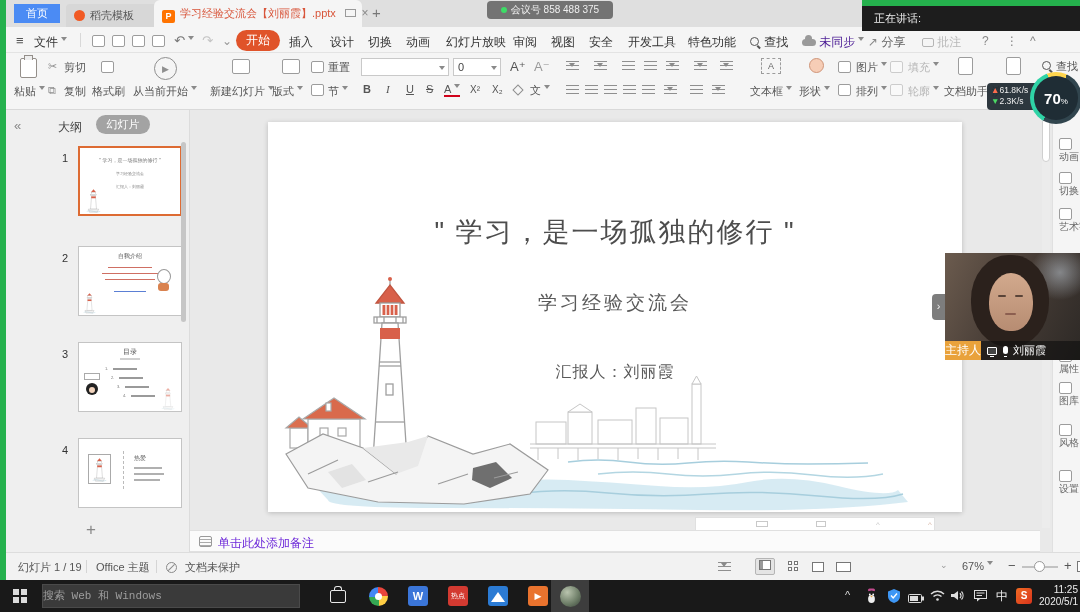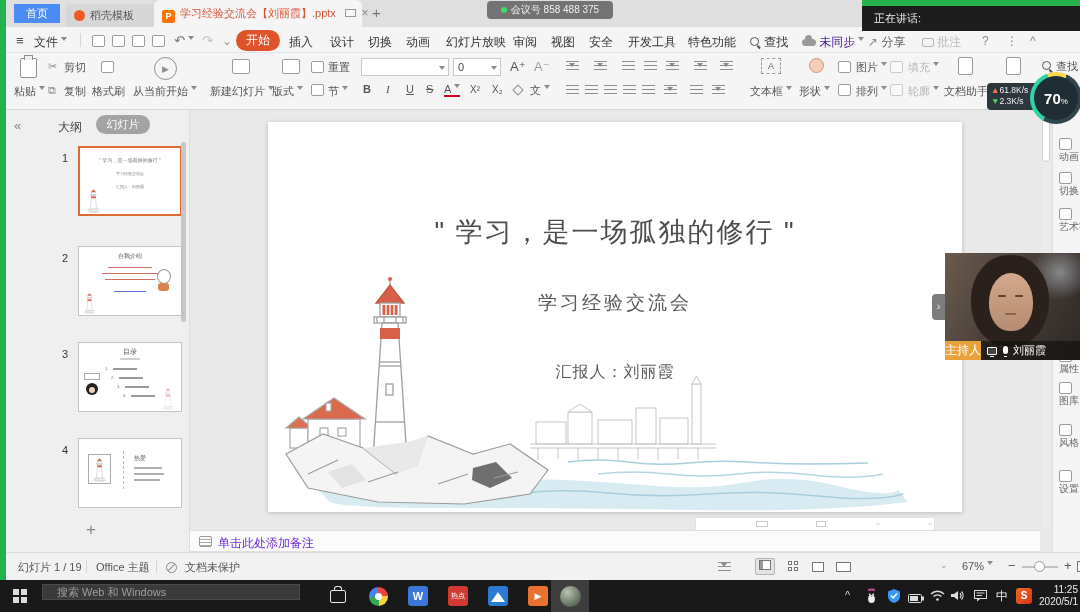--- a/index.html
+++ b/index.html
@@ -72,21 +72,21 @@
 .win{display:grid;grid-template:6px 6px/6px 6px;gap:1.5px}
 .win span{background:#dcdcdc}
 .chrome{width:19px;height:19px;border-radius:50%;background:conic-gradient(#e8453c 0 90deg,#ffce44 90deg 180deg,#35a853 180deg 270deg,#4286f4 270deg 360deg);position:relative}
 .chrome::after{content:"";position:absolute;inset:6px;background:#fff;border-radius:50%}
 .appsq{width:20px;height:20px;border-radius:3px;color:#fff;display:flex;align-items:center;justify-content:center}
 .bag{width:16px;height:13px;border:1.6px solid #e8e8e8;border-radius:2px;position:relative}
 .bag::before{content:"";position:absolute;left:3px;top:-5px;width:6px;height:4px;border:1.5px solid #e8e8e8;border-bottom:none;border-radius:3px 3px 0 0}
 .mtn{width:20px;height:20px;border-radius:3px;background:#2b7bd4;position:relative;overflow:hidden}
 .mtn::after{content:"";position:absolute;left:3px;bottom:4px;border-left:7px solid transparent;border-right:7px solid transparent;border-bottom:10px solid #fff}
 .avatar{width:21px;height:21px;border-radius:50%;background:radial-gradient(circle at 35% 30%,#b9c4ae,#6a7a64 60%,#39423a)}
-input.tbsearch{position:absolute;left:42px;top:4px;width:258px;height:16px;background:#3a3a3a;border:1px solid #4a4a4a;color:#ddd;font-size:11px;padding-left:14px;font-family:Liberation Sans, sans-serif}
+input.tbsearch{position:absolute;left:42px;top:4px;width:258px;height:24px;background:#3a3a3a;border:1px solid #4a4a4a;color:#ddd;font-size:11px;font-family:Liberation Mono, monospace}
 input.tbsearch::placeholder{color:#9e9e9e}
 .minitxt{position:absolute;width:100%;text-align:center;color:#777}
 .redline{position:absolute;left:50%;transform:translateX(-50%);height:1px;background:#cf6f63}
 .marker{position:absolute;font-size:4px;color:#777}
 .mbar{display:inline-block;width:24px;height:1.5px;background:#9a9a9a;vertical-align:1px;margin-left:2px}
 </style>
 </head>
 <body>
 
 <div class="screen">

